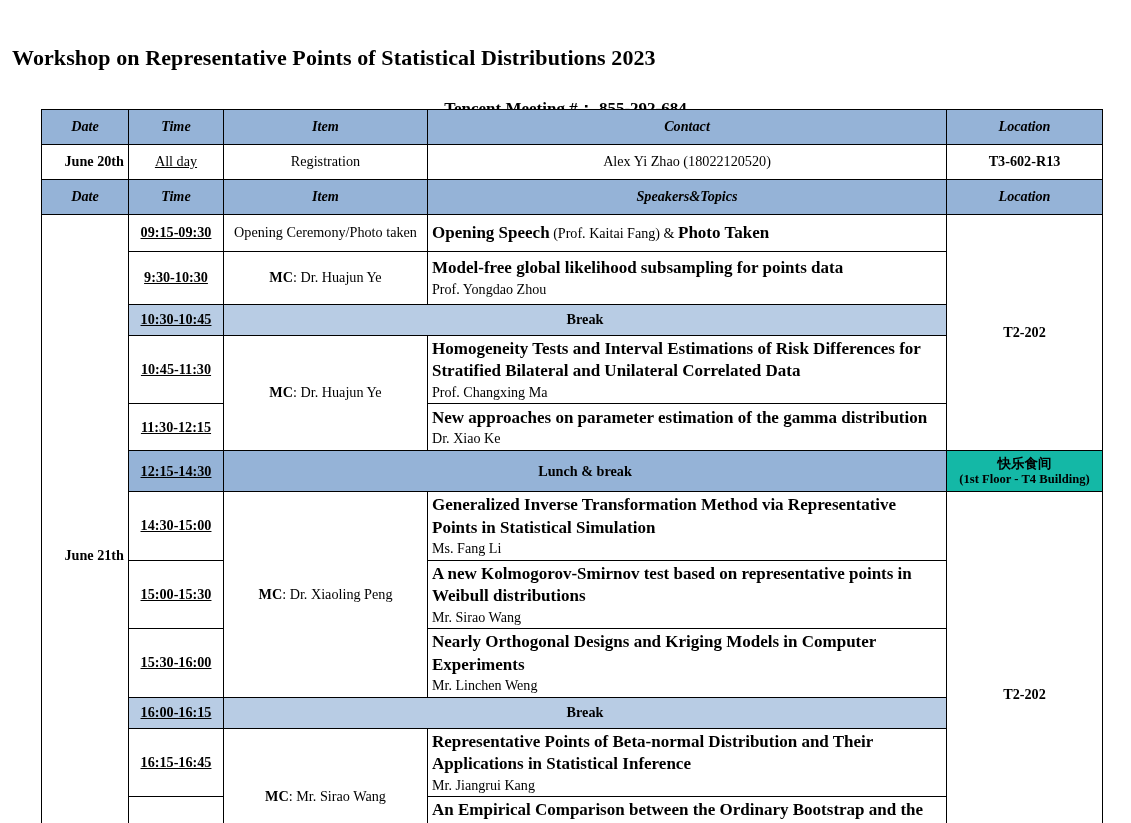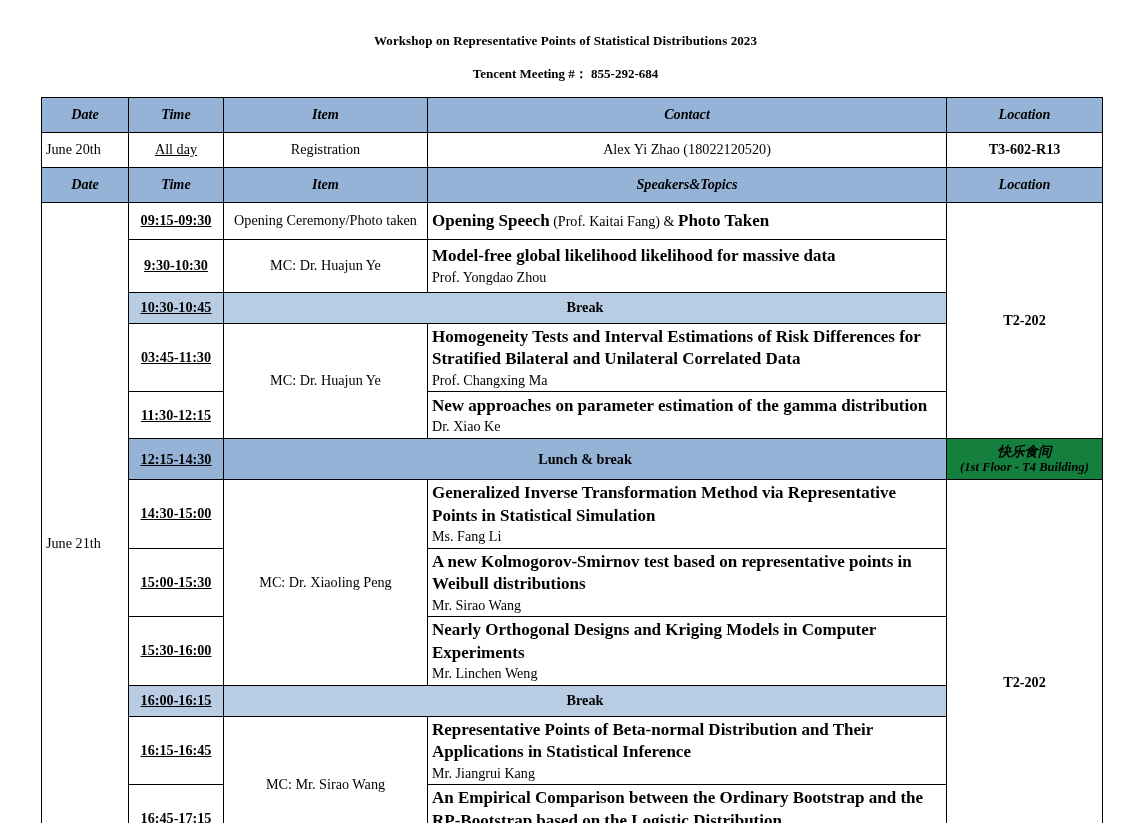--- a/index.html
+++ b/index.html
@@ -13,30 +13,29 @@
     font-family: "Liberation Serif", "DejaVu Serif", serif;
     color: #000000;
     overflow: hidden;
   }
   .page {
     position: relative;
     width: 1131px;
     height: 823px;
   }
   .doc-title {
-    text-align: center;
-    font-size: 13px;
+    font-size: 22px;
     font-weight: bold;
     letter-spacing: 0.1px;
-    margin: 0;
+    margin: 12px;
     padding-top: 33px;
   }
   .doc-subtitle {
     text-align: center;
-    font-size: 13px;
+    font-size: 17px;
     font-weight: bold;
     margin: 2px;
     padding-top: 14px;
   }
   .table-wrap {
     position: absolute;
     left: 41px;
     top: 97px;
     width: 1061px;
   }
@@ -62,27 +61,27 @@
 
   .hdr {
     background: #95b3d7;
     text-align: center;
     font-weight: bold;
     font-size: 14.6px;
     height: 30px;
     font-style: italic;
   }
   .ctr { text-align: center; }
-  .bold { font-weight: normal; }
+  .bold { font-weight: bold; }
   .reg { font-weight: normal; }
 
   .row-reg td { height: 30px; }
   .date-cell {
-    text-align: left;
-    font-weight: normal;
+    text-align: right;
+    font-weight: bold;
     font-size: 14.6px;
   }
   .time-cell {
     text-align: center;
     font-weight: bold;
     font-size: 14.4px;
     text-decoration: underline;
   }
   .item-cell {
     text-align: center;
@@ -102,22 +101,21 @@
   }
   .break-label {
     text-align: center;
     font-weight: bold;
     font-size: 14.6px;
   }
   .lunch-row td {
     background: #95b3d7;
   }
   .lunch-row td.loc-lunch {
-    background: #15803d;
-    font-style: italic;
+    background: #14b8a6;
   }
   .talk-cell { padding-left: 5px; }
   .talk-title {
     font-weight: bold;
     font-size: 17px;
     line-height: 1.32;
   }
   .talk-speaker {
     font-weight: normal;
     font-size: 14.1px;
@@ -186,32 +184,32 @@
           </td>
           <td class="loc-cell" rowspan="5">T2-202</td>
         </tr>
 
         <tr>
           <td class="time-cell" style="height:48px">9:30-10:30</td>
           <td class="item-mc">
             <span class="bold">MC</span><span>: </span><span>Dr. Huajun Ye</span>
           </td>
           <td class="talk-cell">
-            <div class="talk-title">Model-free global likelihood likelihood for massive data</div>
+            <div class="talk-title">Model-free global likelihood subsampling for points data</div>
             <div class="talk-speaker">Prof. Yongdao Zhou</div>
           </td>
         </tr>
 
         <tr class="break-row">
           <td class="time-cell" style="height:26px">10:30-10:45</td>
           <td class="break-label" colspan="2">Break</td>
         </tr>
 
         <tr>
-          <td class="time-cell" style="height:60px">03:45-11:30</td>
+          <td class="time-cell" style="height:60px">10:45-11:30</td>
           <td class="item-mc" rowspan="2">
             <span class="bold">MC</span><span>: </span><span>Dr. Huajun Ye</span>
           </td>
           <td class="talk-cell">
             <div class="talk-title">Homogeneity Tests and Interval Estimations of Risk Differences for Stratified Bilateral and Unilateral Correlated Data</div>
             <div class="talk-speaker">Prof. Changxing Ma</div>
           </td>
         </tr>
 
         <tr>

